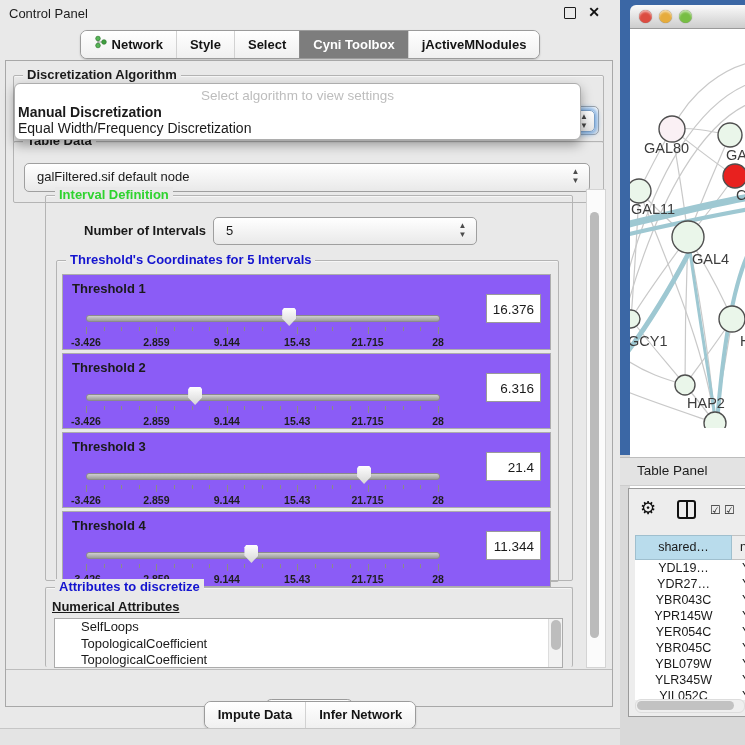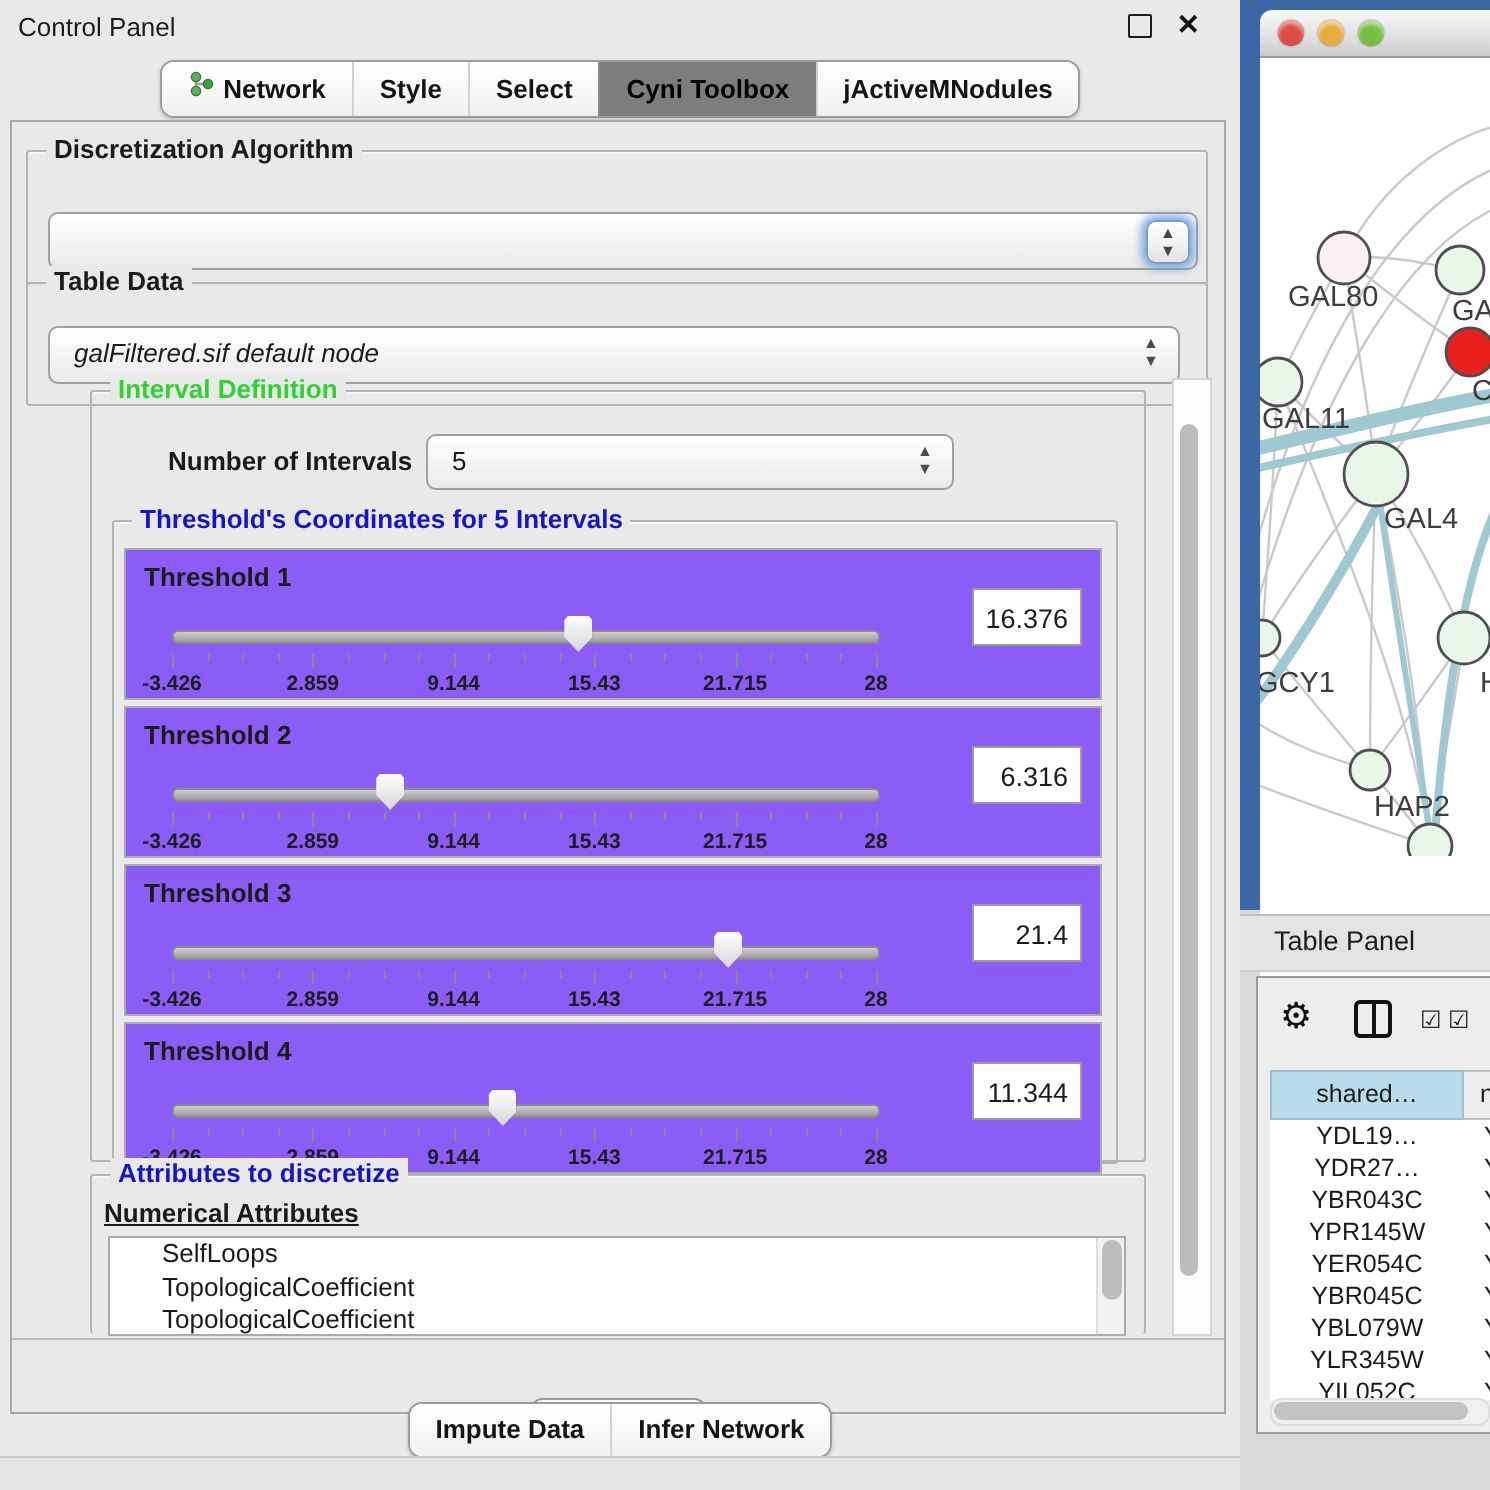--- a/index.html
+++ b/index.html
@@ -17,21 +17,21 @@
 
   .tabrow{left:0;width:620px;display:flex;justify-content:center;}
   #top-tabrow{top:30px;}
   #bottom-tabrow{top:701px;}
   .seg{display:inline-flex;background:#FDFDFD;border:1px solid #9B9B9B;border-radius:7px;
        overflow:hidden;box-shadow:0 1px 2px rgba(0,0,0,.18);}
   .seg .tab{padding:4px 13px 5px 13px;font-size:13px;font-weight:600;color:#141414;
        border-left:1px solid #D2D2D2;line-height:17px;display:flex;align-items:center;gap:5px;
        background:linear-gradient(#FFFFFF,#F0F0F0);}
   .seg .tab:first-child{border-left:none;}
-  .seg .tab.sel{background:#7D7D7D;color:#000000;border-left-color:#8A8A8A;justify-content:center;}
+  .seg .tab.sel{background:#7D7D7D;color:#ffffff;border-left-color:#8A8A8A;justify-content:center;}
 
   #cp-main{left:5px;top:60px;width:606px;height:645px;border:1px solid #A8A8A8;background:#E9E9E9;}
 
   .group{position:absolute;border:1px solid #B4B4B4;border-radius:2px;
          box-shadow:inset 0 1px 0 rgba(255,255,255,.6);}
   .group-title{position:absolute;top:-9px;left:9px;background:#E9E9E9;padding:0 4px;
          font-size:13px;font-weight:600;}
   .t-black{color:#1b1b1b;} .t-green{color:#2FD32F;} .t-blue{color:#1414CF;}
 
   .combo{position:absolute;background:linear-gradient(#FFFFFF,#E9E9E9);
@@ -50,21 +50,21 @@
   
   #alg-popup{left:8px;top:22px;width:565px;height:55px;background:#FFFFFF;
         border:1px solid #ADADAD;border-radius:6px;z-index:30;
         box-shadow:0 5px 12px rgba(0,0,0,.35);font-size:13.5px;}
   #popup-prompt{position:absolute;top:4px;left:0;width:100%;text-align:center;color:#BDBDBD;}
   .popup-opt{position:absolute;left:3px;font-size:14px;white-space:nowrap;}
   #popup-opt-0{top:20px;font-weight:bold;}
   #popup-opt-1{top:36px;}
 
   #tabledata-group{left:7px;top:80px;width:589px;height:60px;}
-  #tabledata-combo{left:10px;top:21px;width:564px;height:27px;font-style:italic;}
+  #tabledata-combo{left:10px;top:21px;width:564px;height:27px;}
 
   #subpanel{left:33px;top:128px;width:567px;height:477px;}
   #v-scroll{right:0px;top:0px;width:18px;height:477px;background:#FBFBFB;
         border:1px solid #D4D4D4;}
   #v-thumb{position:absolute;left:3px;top:22px;width:9px;height:426px;background:#BBBBBB;border-radius:5px;}
 
   #interval-group{left:6px;top:6px;width:526px;height:384px;}
   #noi-label{position:absolute;left:38px;top:27px;font-size:13px;font-weight:700;}
   #noi-combo{left:167px;top:21px;width:262px;height:26px;}
 
@@ -175,20 +175,25 @@
     <div id="alg-group" class="group">
       <span class="group-title t-black">Discretization Algorithm</span>
       <div id="alg-combo" class="combo">
         <div id="alg-spinbtn">
             <span>▲</span>
             <span>▼</span>
           </div>
       </div>
     </div>
 
+    <div id="alg-popup" class="abs">
+      <div id="popup-prompt">Select algorithm to view settings</div>
+      <div id="popup-opt-0" class="popup-opt">Manual Discretization</div>
+      <div id="popup-opt-1" class="popup-opt">Equal Width/Frequency Discretization</div>
+    </div>
 
     <div id="tabledata-group" class="group">
       <span class="group-title t-black">Table Data</span>
       <div id="tabledata-combo" class="combo">
         <span class="cv">galFiltered.sif default node</span>
         <span class="spin">
             <span>▲</span>
             <span>▼</span>
           </span>
       </div>

